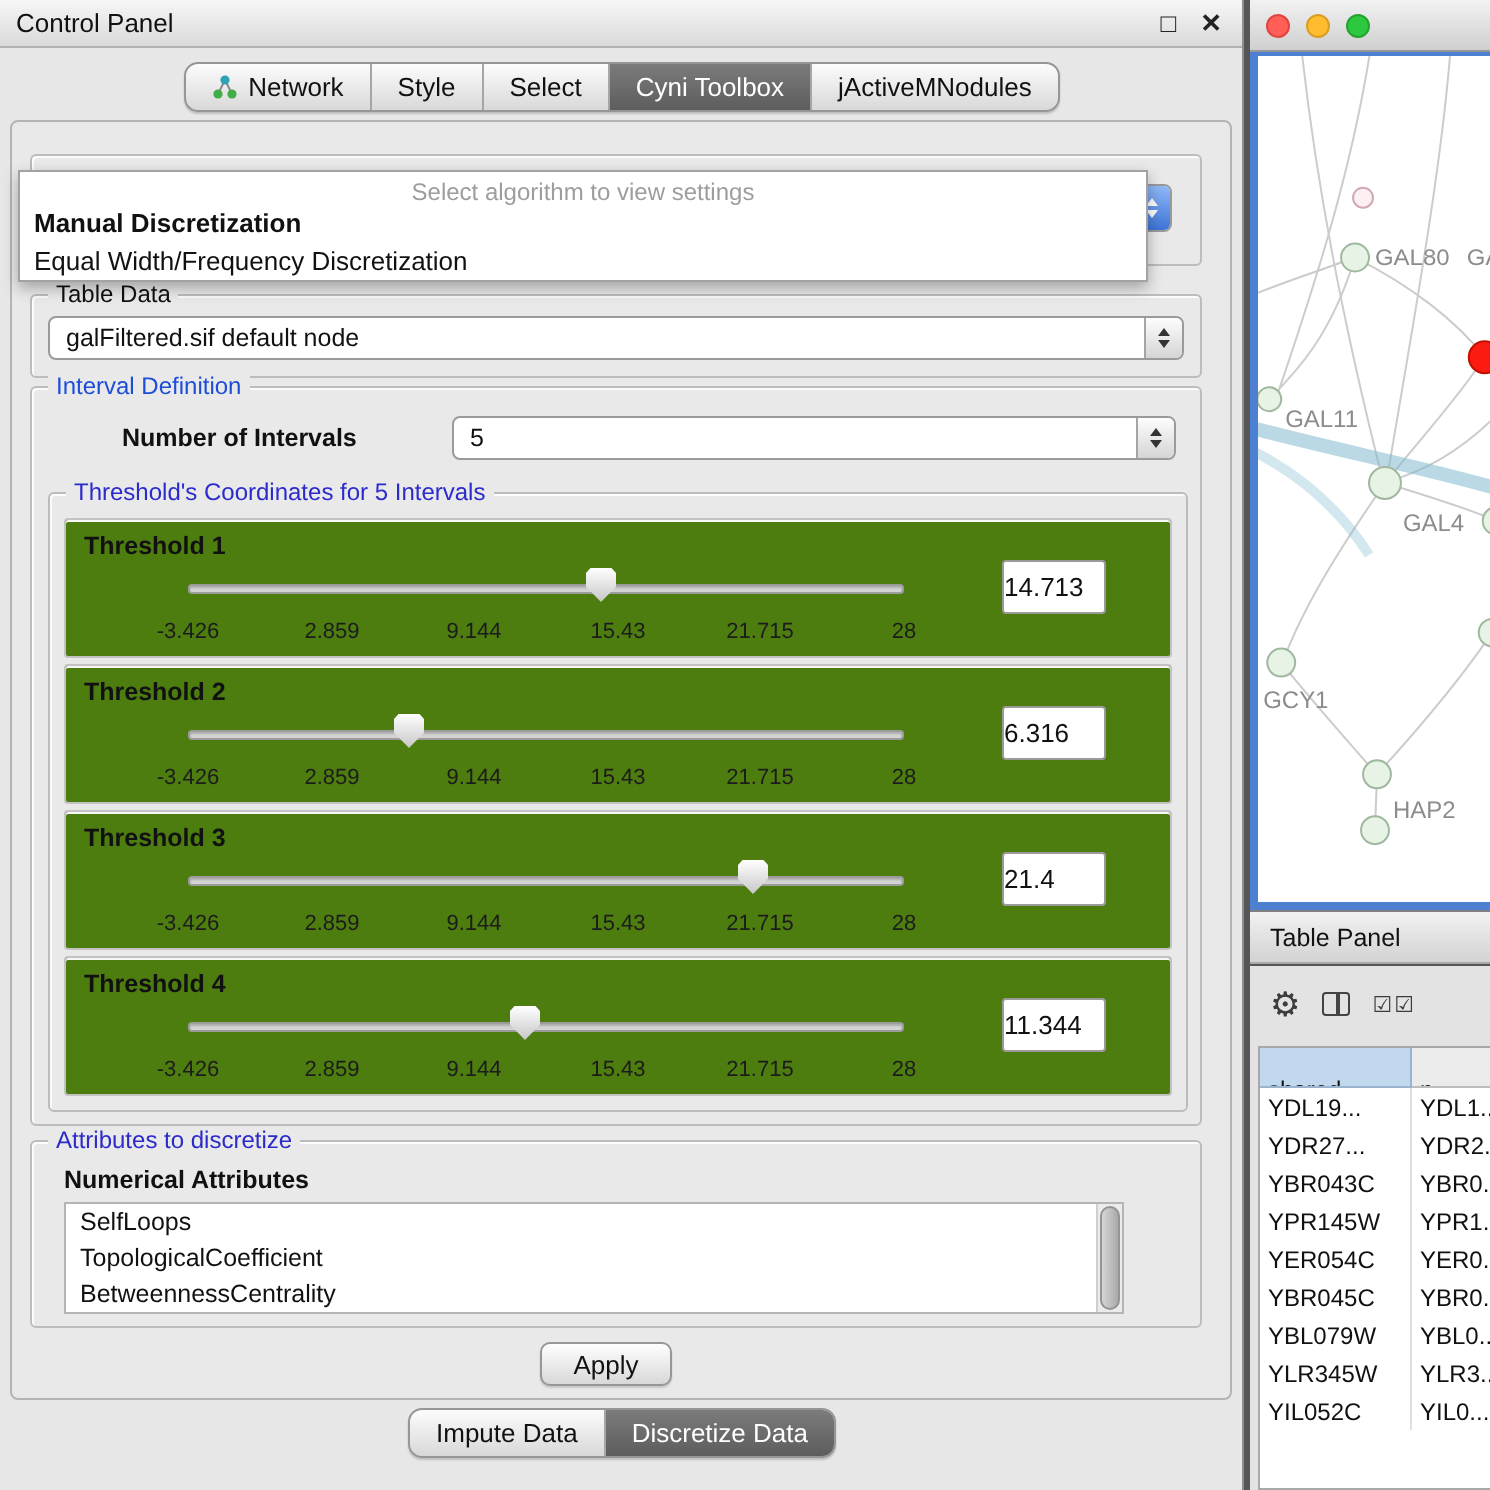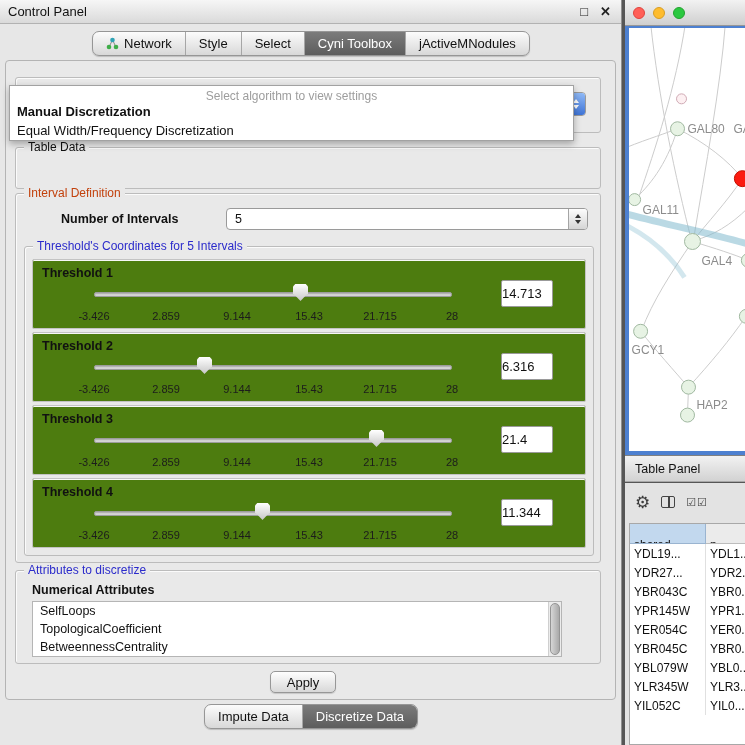--- a/index.html
+++ b/index.html
@@ -47,21 +47,21 @@
 
   
   .group {
     position:absolute; border:1px solid #bcbcbc; border-radius:3px;
     box-shadow: inset 1px 1px 0 rgba(255,255,255,0.8);
   }
   .group > .legend {
     position:absolute; top:-8px; left:8px; background:#e9e9e9; padding:0 4px;
     font-size:12px; line-height:14px;
   }
-  .legend.green { color:#c2410c; }
+  .legend.green { color:#1d4ed8; }
   .legend.blue { color:#2b2bcb; }
 
   
   .combo {
     position:absolute; height:22px; background:#fff; border:1px solid #9a9a9a;
     border-radius:4px; display:flex; align-items:center; overflow:hidden;
   }
   .combo .combo-text { flex:1; font-size:12.5px; padding:0 8px; white-space:nowrap; }
   .stepper {
     width:19px; height:100%; border-left:1px solid #a5a5a5;
@@ -251,20 +251,27 @@
     </div>
 
     <div class="popup">
       <div class="popup-placeholder">Select algorithm to view settings</div>
       <div class="popup-item bold">Manual Discretization</div>
       <div class="popup-item">Equal Width/Frequency Discretization</div>
     </div>
 
     <div class="group td-group">
       <span class="legend">Table Data</span>
+      <div class="combo td-combo">
+        <span class="combo-text">galFiltered.sif default node</span>
+        <span class="stepper">
+          <span class="arr up"></span>
+            <span class="arr down"></span>
+        </span>
+      </div>
     </div>
 
     <div class="group interval-group">
       <span class="legend green">Interval Definition</span>
 
       <span class="noi-label">Number of Intervals</span>
       <div class="combo noi-combo">
         <span class="combo-text">5</span>
         <span class="stepper">
           <span class="arr up"></span>

